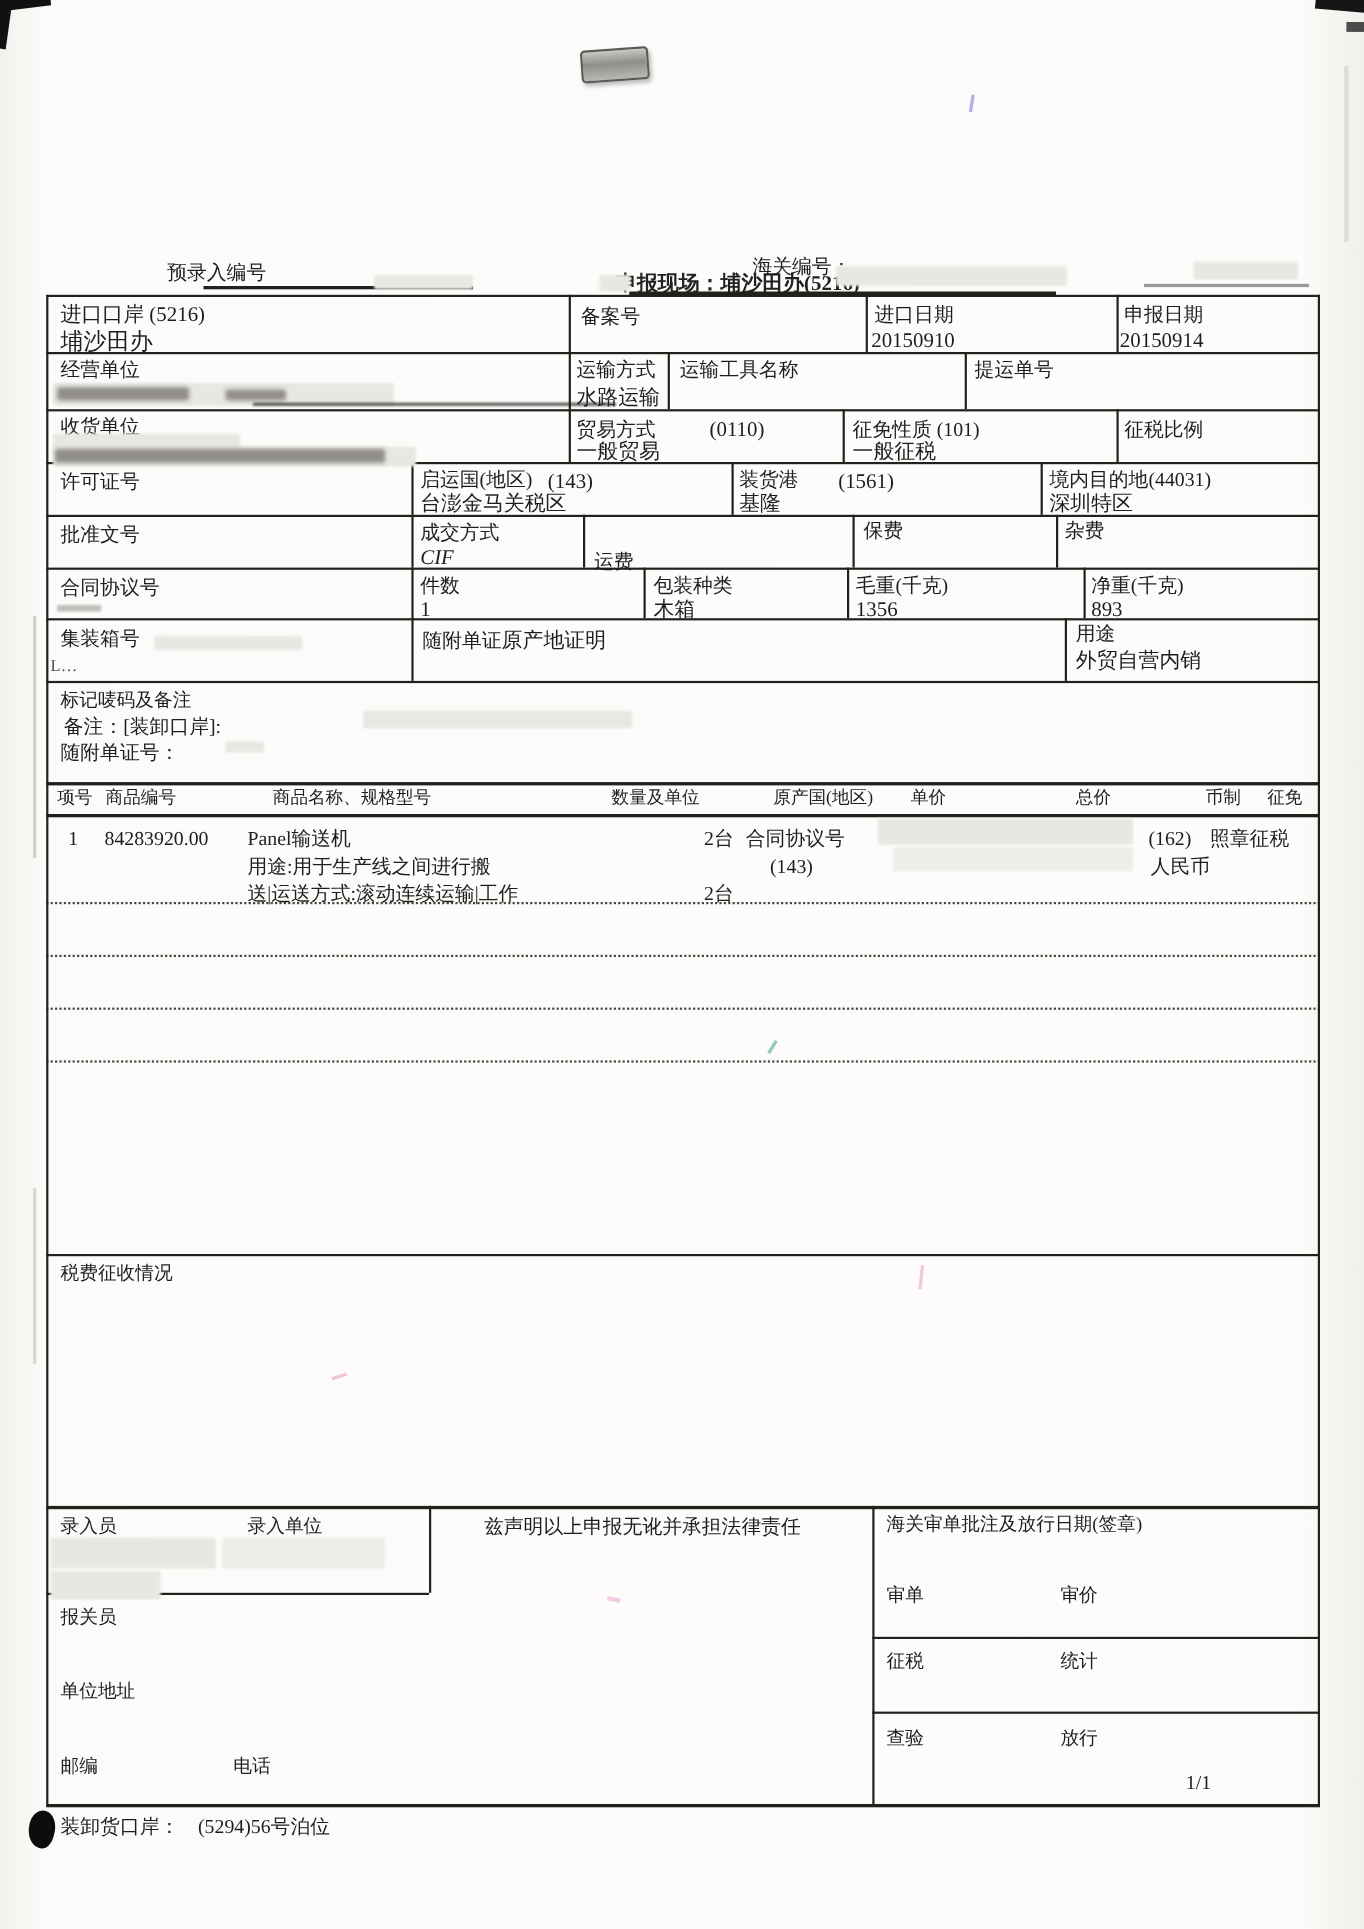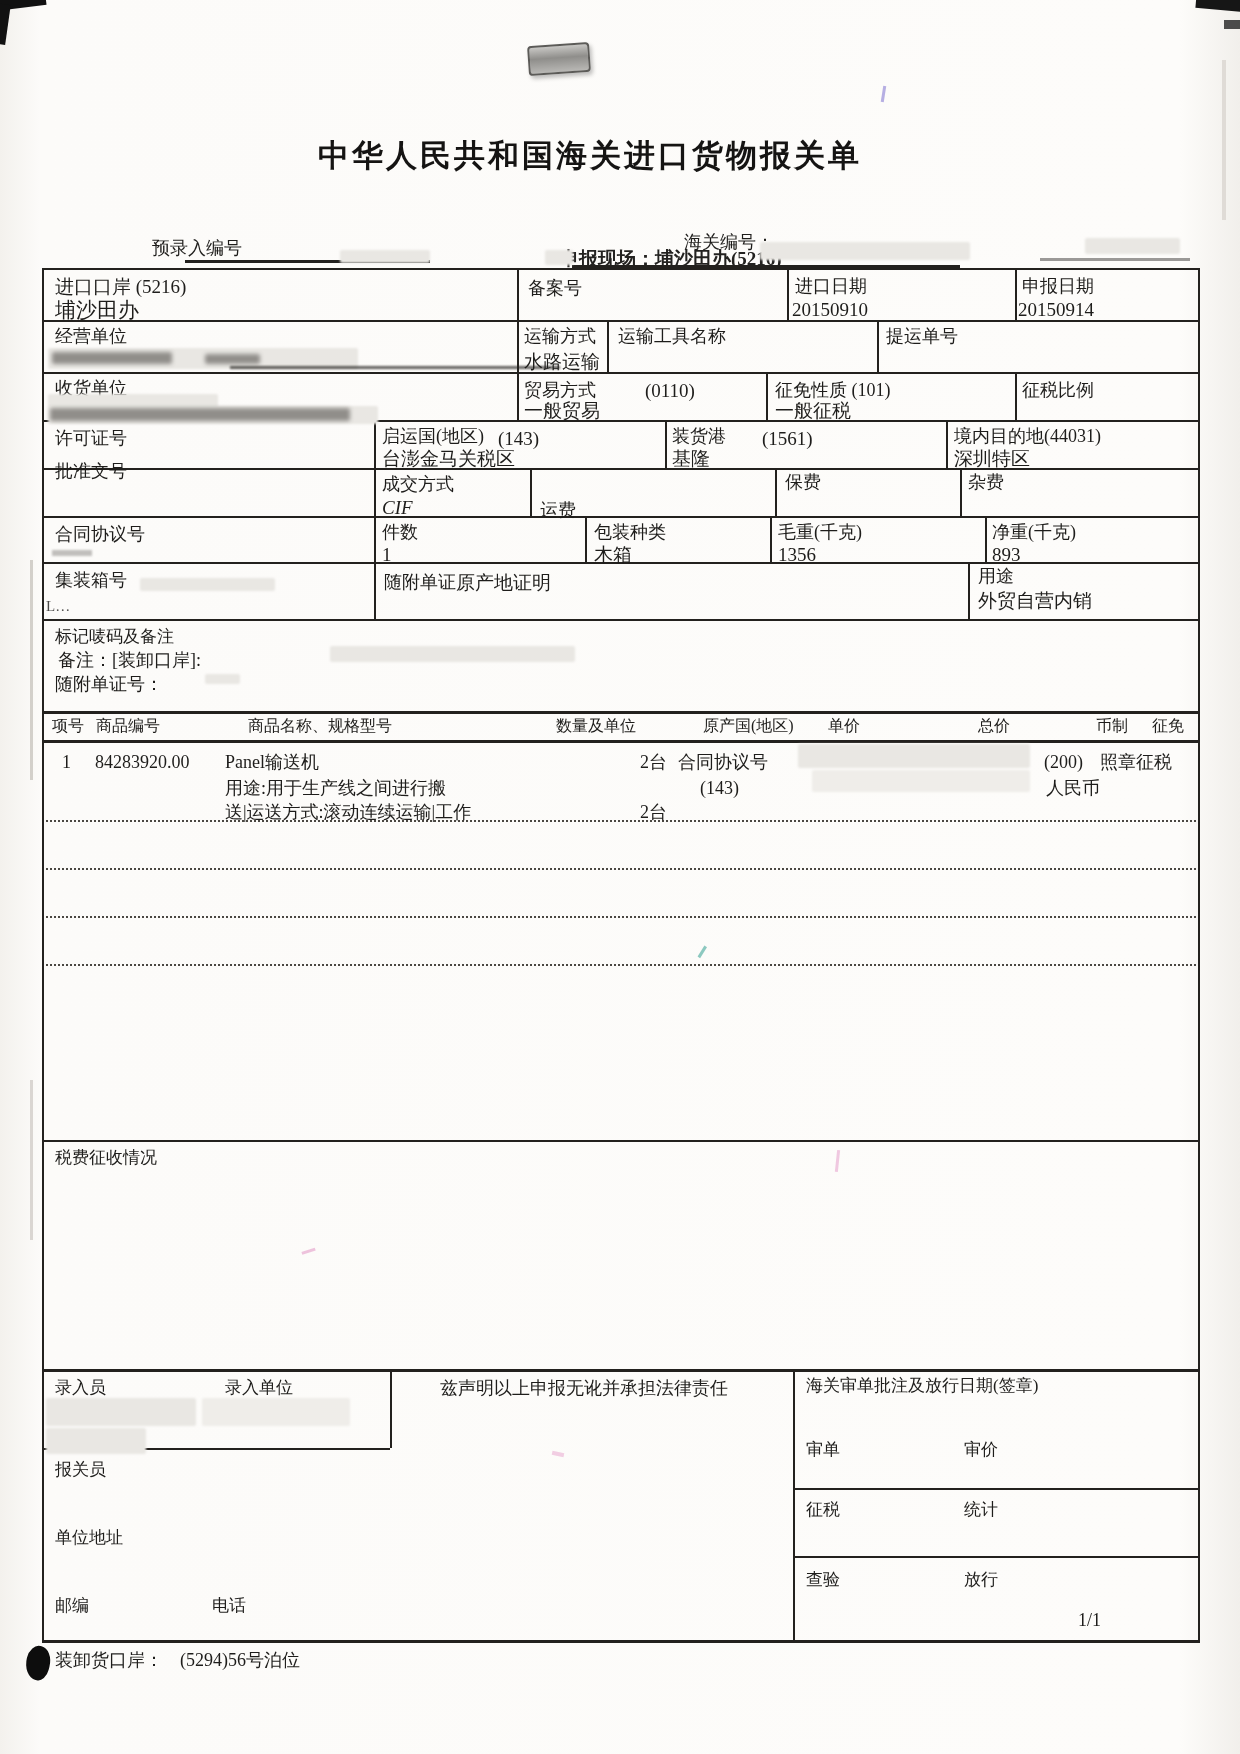--- a/index.html
+++ b/index.html
@@ -34,21 +34,20 @@
   <div class="mark" style="left:882px;top:86px;width:3px;height:16px;background:#7b6fd0;opacity:.55;transform:rotate(9deg);"></div>
   <div class="mark" style="left:30px;top:560px;width:3px;height:220px;background:#b9b4ad;opacity:.6;"></div>
   <div class="mark" style="left:30px;top:1080px;width:3px;height:160px;background:#b9b4ad;opacity:.5;"></div>
   <div class="mark" style="left:1222px;top:60px;width:4px;height:160px;background:#c9c4be;opacity:.5;"></div>
   <div class="mark" style="left:700px;top:948px;width:10px;height:13px;border-left:3px solid #2f9e8f;opacity:.55;transform:rotate(32deg);"></div>
   <div class="mark" style="left:300px;top:1240px;width:14px;height:10px;border-bottom:3px solid #e089c0;opacity:.5;transform:rotate(-18deg);"></div>
   <div class="mark" style="left:836px;top:1150px;width:3px;height:22px;background:#e089c0;opacity:.45;transform:rotate(6deg);"></div>
   <div class="mark" style="left:552px;top:1452px;width:12px;height:4px;background:#e089c0;opacity:.4;transform:rotate(12deg);"></div>
   <div class="mark" style="left:26px;top:1646px;width:24px;height:34px;background:#0d0d0d;border-radius:45% 55% 40% 60%;transform:rotate(14deg);"></div>
 
-  <div class="t title" style="left:0;top:138px;width:1180px;text-align:center;">中华人民共和国海关进口货物报关单</div>
 
   <div class="t s18" style="left:152px;top:238px;">预录入编号</div>
   <div class="t s19 b" style="left:560px;top:248px;color:#232220;">申报现场：埔沙田办(5216)</div>
   <div class="t s18" style="left:684px;top:232px;">海关编号：</div>
   <div class="hl" style="left:185px;top:260px;width:245px;height:3px;"></div>
   <div class="hl" style="left:572px;top:265px;width:388px;height:4px;"></div>
   <div class="hl" style="left:1040px;top:258px;width:150px;height:3px;opacity:.45;"></div>
   <div class="redact" style="left:340px;top:250px;width:90px;height:13px;"></div>
   <div class="redact" style="left:545px;top:250px;width:28px;height:15px;"></div>
   <div class="redact" style="left:760px;top:242px;width:210px;height:18px;"></div>
@@ -133,21 +132,21 @@
   <div class="t s18" style="left:55px;top:428px;">许可证号</div>
   <div class="t s18" style="left:382px;top:426px;">启运国(地区)</div>
   <div class="t s19" style="left:498px;top:428px;">(143)</div>
   <div class="t s19" style="left:382px;top:448px;">台澎金马关税区</div>
   <div class="t s18" style="left:672px;top:426px;">装货港</div>
   <div class="t s19" style="left:762px;top:428px;">(1561)</div>
   <div class="t s19" style="left:672px;top:448px;">基隆</div>
   <div class="t s18" style="left:954px;top:426px;">境内目的地(44031)</div>
   <div class="t s19" style="left:954px;top:448px;">深圳特区</div>
 
-  <div class="t s18" style="left:55px;top:461px;text-align:right;">批准文号</div>
+  <div class="t s18" style="left:55px;top:476px;text-align:right;">批准文号</div>
   <div class="t s18" style="left:382px;top:474px;">成交方式</div>
   <div class="t s19" style="left:382px;top:497px;font-style:italic;">CIF</div>
   <div class="t s18" style="left:540px;top:500px;text-align:right;">运费</div>
   <div class="t s18" style="left:785px;top:472px;">保费</div>
   <div class="t s18" style="left:968px;top:472px;">杂费</div>
 
   <div class="t s18" style="left:55px;top:524px;">合同协议号</div>
   <div class="mark" style="left:52px;top:550px;width:40px;height:6px;background:#55524e;opacity:.35;filter:blur(1px);"></div>
   <div class="t s18" style="left:382px;top:522px;">件数</div>
   <div class="t s19" style="left:382px;top:544px;">1</div>
@@ -186,21 +185,21 @@
   <div class="t s18" style="left:95px;top:752px;">84283920.00</div>
   <div class="t s18" style="left:225px;top:752px;">Panel输送机</div>
   <div class="t s18" style="left:225px;top:778px;">用途:用于生产线之间进行搬</div>
   <div class="t s18" style="left:225px;top:802px;">送|运送方式:滚动连续运输|工作</div>
   <div class="t s18" style="left:640px;top:752px;">2台</div>
   <div class="t s18" style="left:678px;top:752px;">合同协议号</div>
   <div class="t s18" style="left:700px;top:778px;">(143)</div>
   <div class="t s18" style="left:640px;top:802px;">2台</div>
   <div class="redact" style="left:798px;top:744px;width:232px;height:24px;"></div>
   <div class="redact" style="left:812px;top:770px;width:218px;height:22px;background:#efede9;"></div>
-  <div class="t s18" style="left:1044px;top:752px;">(200)</div>
+  <div class="t s18" style="left:1044px;top:752px;">(162)</div>
   <div class="t s18" style="left:1100px;top:752px;">照章征税</div>
   <div class="t s18" style="left:1046px;top:778px;">人民币</div>
 
   <div class="t s17" style="left:55px;top:1148px;">税费征收情况</div>
 
   <div class="t s17" style="left:55px;top:1378px;">录入员</div>
   <div class="t s17" style="left:208px;top:1378px;margin-left:17px;">录入单位</div>
   <div class="redact" style="left:46px;top:1398px;width:150px;height:28px;"></div>
   <div class="redact" style="left:202px;top:1398px;width:148px;height:28px;background:#efede9;"></div>
   <div class="redact" style="left:46px;top:1428px;width:100px;height:26px;"></div>

